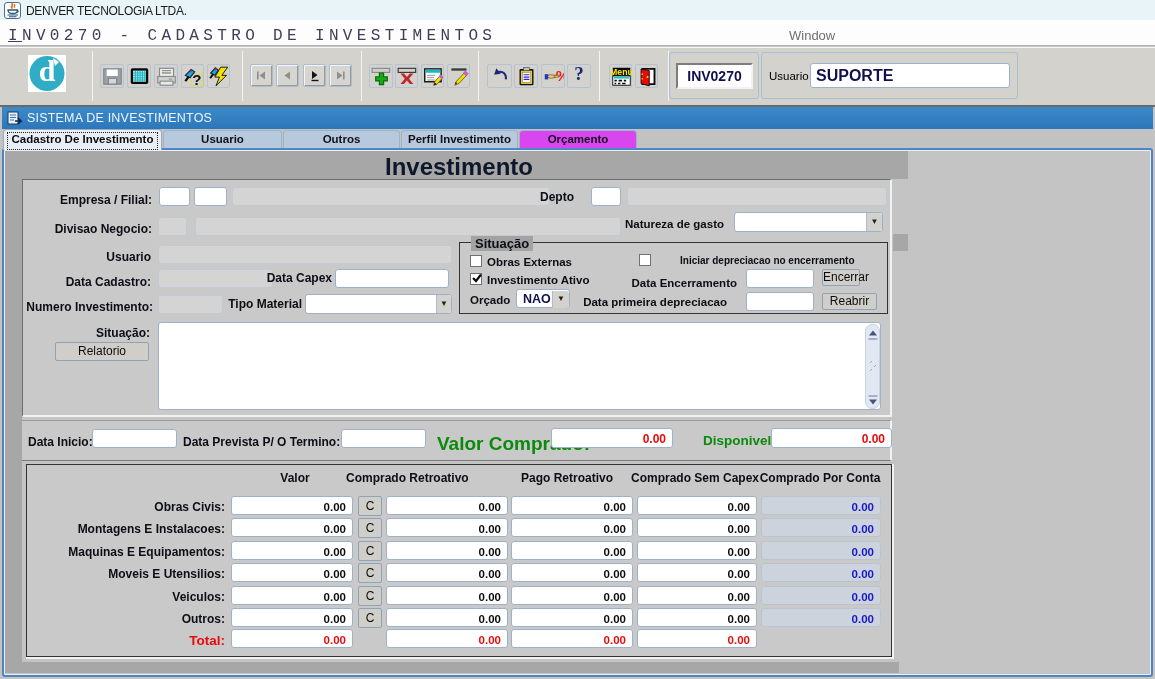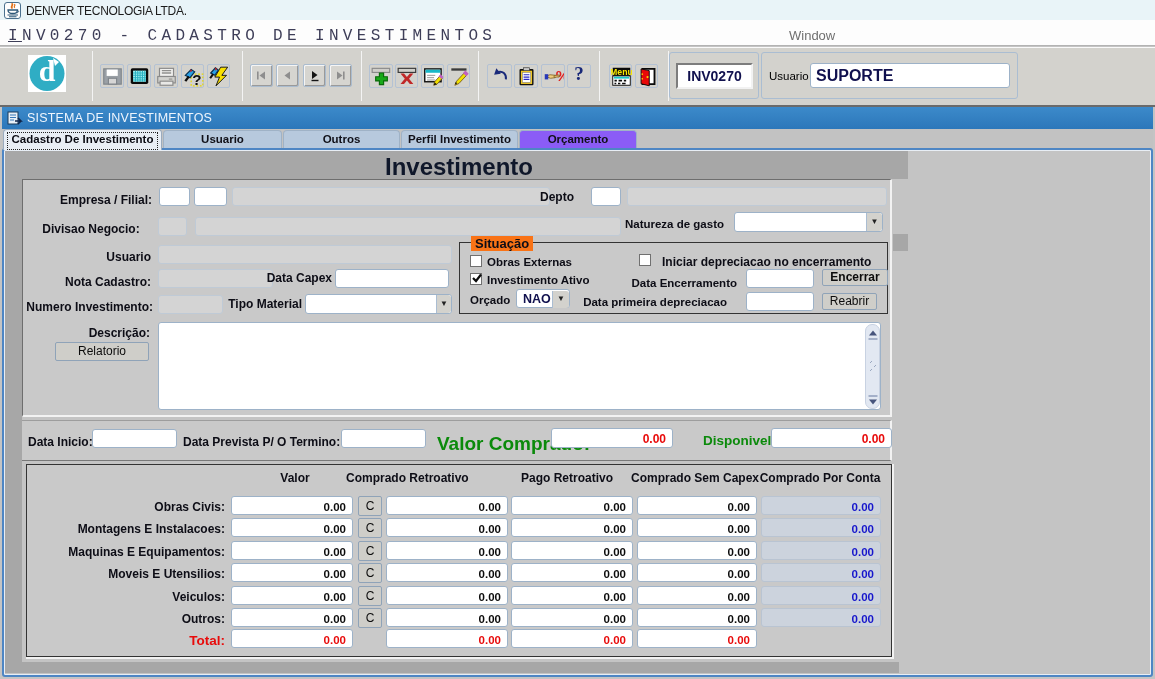--- a/index.html
+++ b/index.html
@@ -189,90 +189,90 @@
 <div class="a" style="left:2px;top:129px;width:1151px;height:19px;background:#c2c2c2"></div>
 <div class="a" style="left:163px;top:130px;width:119px;height:18px;background:#b7c9dd;border:1px solid #9fb2c6;border-bottom:none;border-radius:4px 4px 0 0">
     <div style="text-align:center;font-weight:bold;font-size:11.5px;color:#101018;line-height:17px">Usuario</div>
   </div>
 <div class="a" style="left:283px;top:130px;width:117px;height:18px;background:#b7c9dd;border:1px solid #9fb2c6;border-bottom:none;border-radius:4px 4px 0 0">
     <div style="text-align:center;font-weight:bold;font-size:11.5px;color:#101018;line-height:17px">Outros</div>
   </div>
 <div class="a" style="left:401px;top:130px;width:117px;height:18px;background:#b7c9dd;border:1px solid #9fb2c6;border-bottom:none;border-radius:4px 4px 0 0">
     <div style="text-align:center;font-weight:bold;font-size:11.5px;color:#101018;line-height:17px">Perfil Investimento</div>
   </div>
-<div class="a" style="left:519px;top:130px;width:118px;height:18px;background:#8b5cf6;border:1px solid #9fb2c6;border-bottom:none;border-radius:4px 4px 0 0">
+<div class="a" style="left:519px;top:130px;width:118px;height:18px;background:#d946ef;border:1px solid #9fb2c6;border-bottom:none;border-radius:4px 4px 0 0">
     <div style="text-align:center;font-weight:bold;font-size:11.5px;color:#101018;line-height:17px">Orçamento</div>
   </div>
 <div class="a" style="left:2px;top:148px;width:1151px;height:529px;background:#c4c4c4;border:2px solid #4e86c4;border-radius:3px;box-shadow:inset 0 0 0 1px #e8eef5"></div>
 <div class="a" style="left:3px;top:129px;width:159px;height:21px;background:#e9eef5;border:1px solid #9aabbe;border-bottom:none;border-radius:4px 4px 0 0">
     <div style="position:absolute;left:3px;top:2px;right:3px;bottom:0;border:1px dotted #222"></div>
     <div style="text-align:center;font-weight:bold;font-size:11.5px;color:#0a0a12;line-height:18px">Cadastro De Investimento</div>
   </div>
 <div class="a" style="left:5px;top:151px;width:903px;height:28px;background:#a7a7a7"></div>
 <div class="a" style="left:5px;top:151px;width:17px;height:521px;background:#a7a7a7"></div>
 <div class="a" style="left:5px;top:662px;width:894px;height:11px;background:#a7a7a7"></div>
 <div class="a" style="left:893px;top:234px;width:15px;height:17px;background:#a7a7a7"></div>
 <div class="a" style="left:10px;top:153px;width:898px;height:26px;text-align:center;font-weight:bold;font-size:24px;color:#0f172a">Investimento</div>
 <div class="a" style="left:22px;top:179px;width:870px;height:238px;background:#c9c9c9;border-top:1px solid #6e6e6e;border-left:1px solid #6e6e6e;border-right:2px solid #f2f2f2;border-bottom:2px solid #f2f2f2"></div>
 <div class="lbl lr" style="left:30px;top:193px;width:122px;">Empresa / Filial:</div>
 <div class="in" style="left:159px;top:187px;width:31px;height:19px;"></div>
 <div class="in" style="left:194px;top:187px;width:33px;height:19px;"></div>
 <div class="ro" style="left:232px;top:187px;width:318px;height:19px;"></div>
 <div class="lbl" style="left:540px;top:190px;">Depto</div>
 <div class="in" style="left:591px;top:187px;width:30px;height:19px;"></div>
 <div class="ro" style="left:627px;top:187px;width:260px;height:19px;"></div>
-<div class="lbl lr" style="left:30px;top:222px;width:122px;text-align:center;">Divisao Negocio:</div>
+<div class="lbl lr" style="left:30px;top:222px;width:122px;">Divisao Negocio:</div>
 <div class="ro" style="left:158px;top:217px;width:29px;height:19px;"></div>
 <div class="ro" style="left:195px;top:217px;width:426px;height:19px;"></div>
 <div class="lbl lr" style="left:624px;top:218px;width:100px;font-size:11.5px">Natureza de gasto</div>
 <div class="in" style="left:734px;top:212px;width:149px;height:20px;"></div>
 <div class="a" style="left:866px;top:213px;width:16px;height:18px;background:#d3d2cd;border-left:1px solid #aabdd2;border-radius:0 3px 3px 0">
     <div style="text-align:center;font-size:8px;color:#222;line-height:17px">▼</div>
   </div>
 <div class="lbl lr" style="left:60px;top:250px;width:91px;">Usuario</div>
 <div class="ro" style="left:158px;top:245px;width:294px;height:19px;"></div>
-<div class="lbl lr" style="left:30px;top:275px;width:121px;">Nota Cadastro:</div>
+<div class="lbl lr" style="left:30px;top:275px;width:121px;">Data Cadastro:</div>
 <div class="ro" style="left:158px;top:269px;width:115px;height:19px;"></div>
 <div class="lbl lr" style="left:232px;top:271px;width:100px;">Data Capex</div>
 <div class="in" style="left:335px;top:269px;width:114px;height:19px;"></div>
 <div class="lbl lr" style="left:20px;top:300px;width:133px;">Numero Investimento:</div>
 <div class="ro" style="left:158px;top:295px;width:65px;height:19px;"></div>
 <div class="lbl lr" style="left:202px;top:297px;width:100px;">Tipo Material</div>
 <div class="in" style="left:305px;top:294px;width:147px;height:20px;"></div>
 <div class="a" style="left:436px;top:295px;width:15px;height:18px;background:#d3d2cd;border-left:1px solid #aabdd2;border-radius:0 3px 3px 0">
     <div style="text-align:center;font-size:8px;color:#222;line-height:17px">▼</div>
   </div>
 <div class="a" style="left:459px;top:242px;width:429px;height:72px;border:1.5px solid #333"></div>
-<div class="a" style="left:471px;top:236px;background:#f97316;padding:0 4px;font-weight:bold;font-size:13px;color:#0d0d16">Situação</div>
+<div class="a" style="left:471px;top:236px;background:#a3a3a3;padding:0 4px;font-weight:bold;font-size:13px;color:#0d0d16">Situação</div>
 <div class="cb" style="left:470px;top:255px;width:12px;height:12px;"></div>
 <div class="lbl" style="left:487px;top:256px;font-size:11.5px">Obras Externas</div>
 <div class="cb" style="left:470px;top:273px;width:12px;height:12px;"></div>
 <svg class="a" style="left:470px;top:271px" width="14" height="14" viewBox="0 0 14 14">
     <path d="M3 7 L6 10 L11 3.5" stroke="#0a0a0a" stroke-width="2.2" fill="none"></path>
   </svg>
 <div class="lbl" style="left:487px;top:274px;font-size:11.5px">Investimento Ativo</div>
 <div class="lbl" style="left:470px;top:294px;font-size:11.5px">Orçado</div>
 <div class="in" style="left:516px;top:289px;width:54px;height:19px;"></div>
 <div class="a" style="left:523px;top:292px;font-weight:bold;font-size:12.5px;color:#10104e">NAO</div>
 <div class="a" style="left:552px;top:290px;width:17px;height:17px;background:#d3d2cd;border-left:1px solid #aabdd2;border-radius:0 3px 3px 0;left:552px;top:290.5px">
     <div style="text-align:center;font-size:8px;color:#222;line-height:16px">▼</div>
   </div>
 <div class="cb" style="left:639px;top:254px;width:12px;height:12px;"></div>
-<div class="lbl" style="left:662px;top:255px;font-size:12px">Iniciar depreciacao no encerramento</div>
+<div class="lbl" style="left:680px;top:255px;font-size:10px">Iniciar depreciacao no encerramento</div>
 <div class="lbl lr" style="left:610px;top:277px;width:127px;font-size:11.5px">Data Encerramento</div>
 <div class="in" style="left:746px;top:269px;width:68px;height:19px;"></div>
-<div class="btn" style="left:822px;top:269px;width:66px;height:17px;font-weight:bold;">
+<div class="btn" style="left:822px;top:269px;width:38px;height:17px;">
     <div style="line-height:15px">Encerrar</div>
   </div>
 <div class="lbl lr" style="left:560px;top:296px;width:167px;font-size:11.5px">Data primeira depreciacao</div>
 <div class="in" style="left:746px;top:292px;width:68px;height:19px;"></div>
 <div class="btn" style="left:822px;top:293px;width:55px;height:17px;">
     <div style="line-height:15px">Reabrir</div>
   </div>
-<div class="lbl lr" style="left:60px;top:326px;width:90px;">Descrição:</div>
+<div class="lbl lr" style="left:60px;top:326px;width:90px;">Situação:</div>
 <div class="btn" style="left:55px;top:342px;width:94px;height:19px;">
     <div style="line-height:17px">Relatorio</div>
   </div>
 <div class="in" style="left:158px;top:322px;width:723px;height:88px;"></div>
 <div class="a" style="left:865px;top:323.5px;width:14.5px;height:85px;background:#e2e8f2;border-radius:7px;border:1px solid #c8d2e2">
 <svg width="14" height="85" viewBox="0 0 14 85">
 <path d="M7 5.5 L11 10.5 L3 10.5 z" fill="#46547c"></path>
 <path d="M2.5 14 h9" stroke="#8a98b8" stroke-width="1.4"></path>
 <path d="M2.5 71 h9" stroke="#8a98b8" stroke-width="1.4"></path>
 <path d="M7 79.5 L11 74.5 L3 74.5 z" fill="#46547c"></path>

